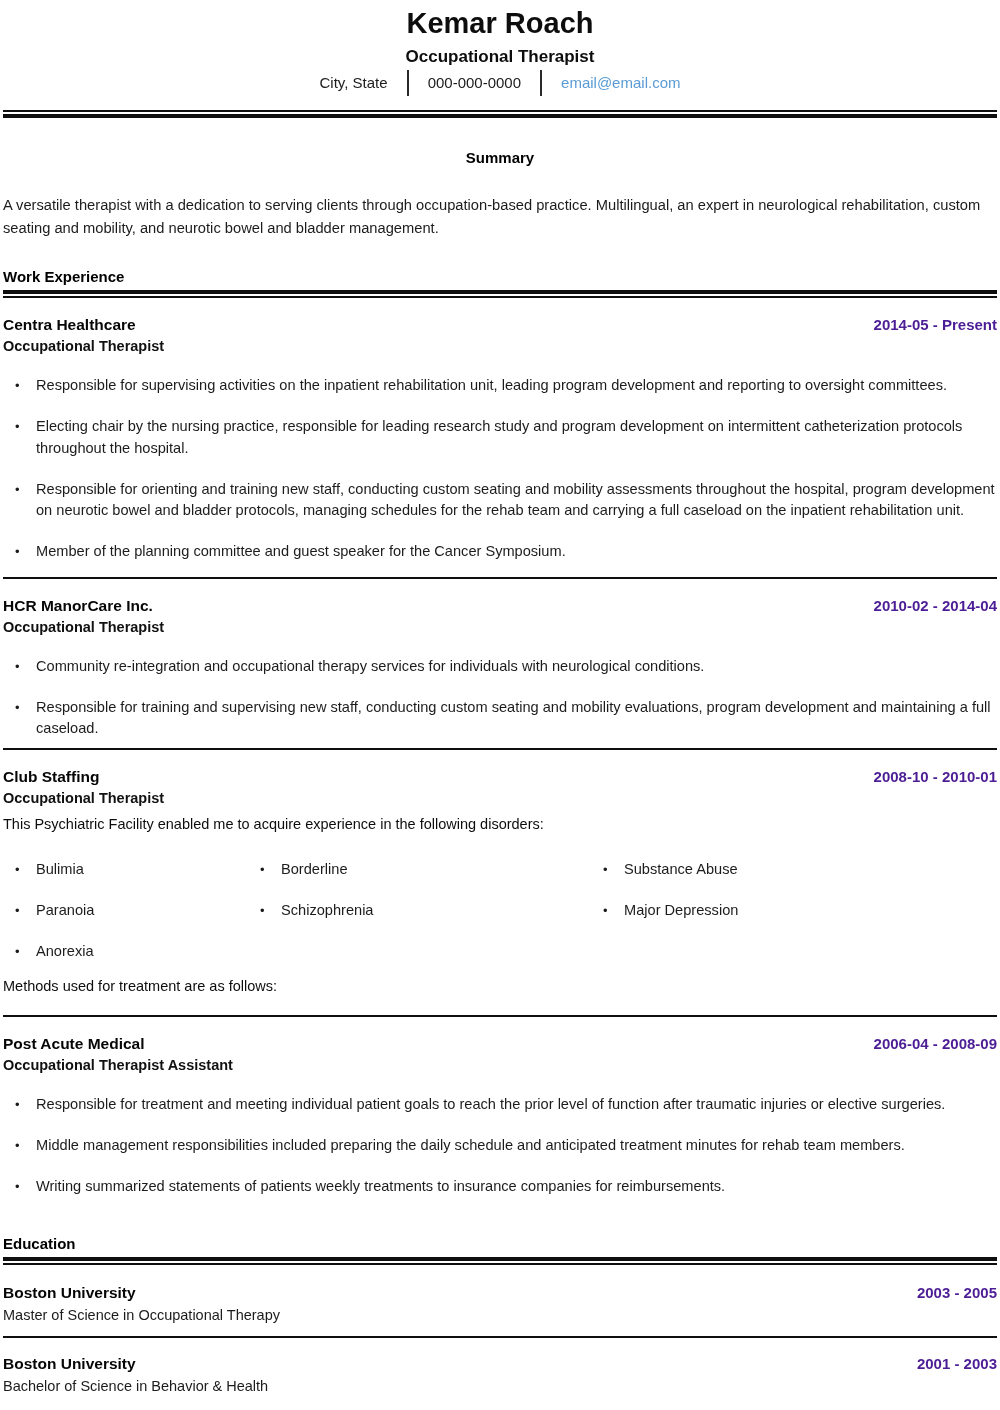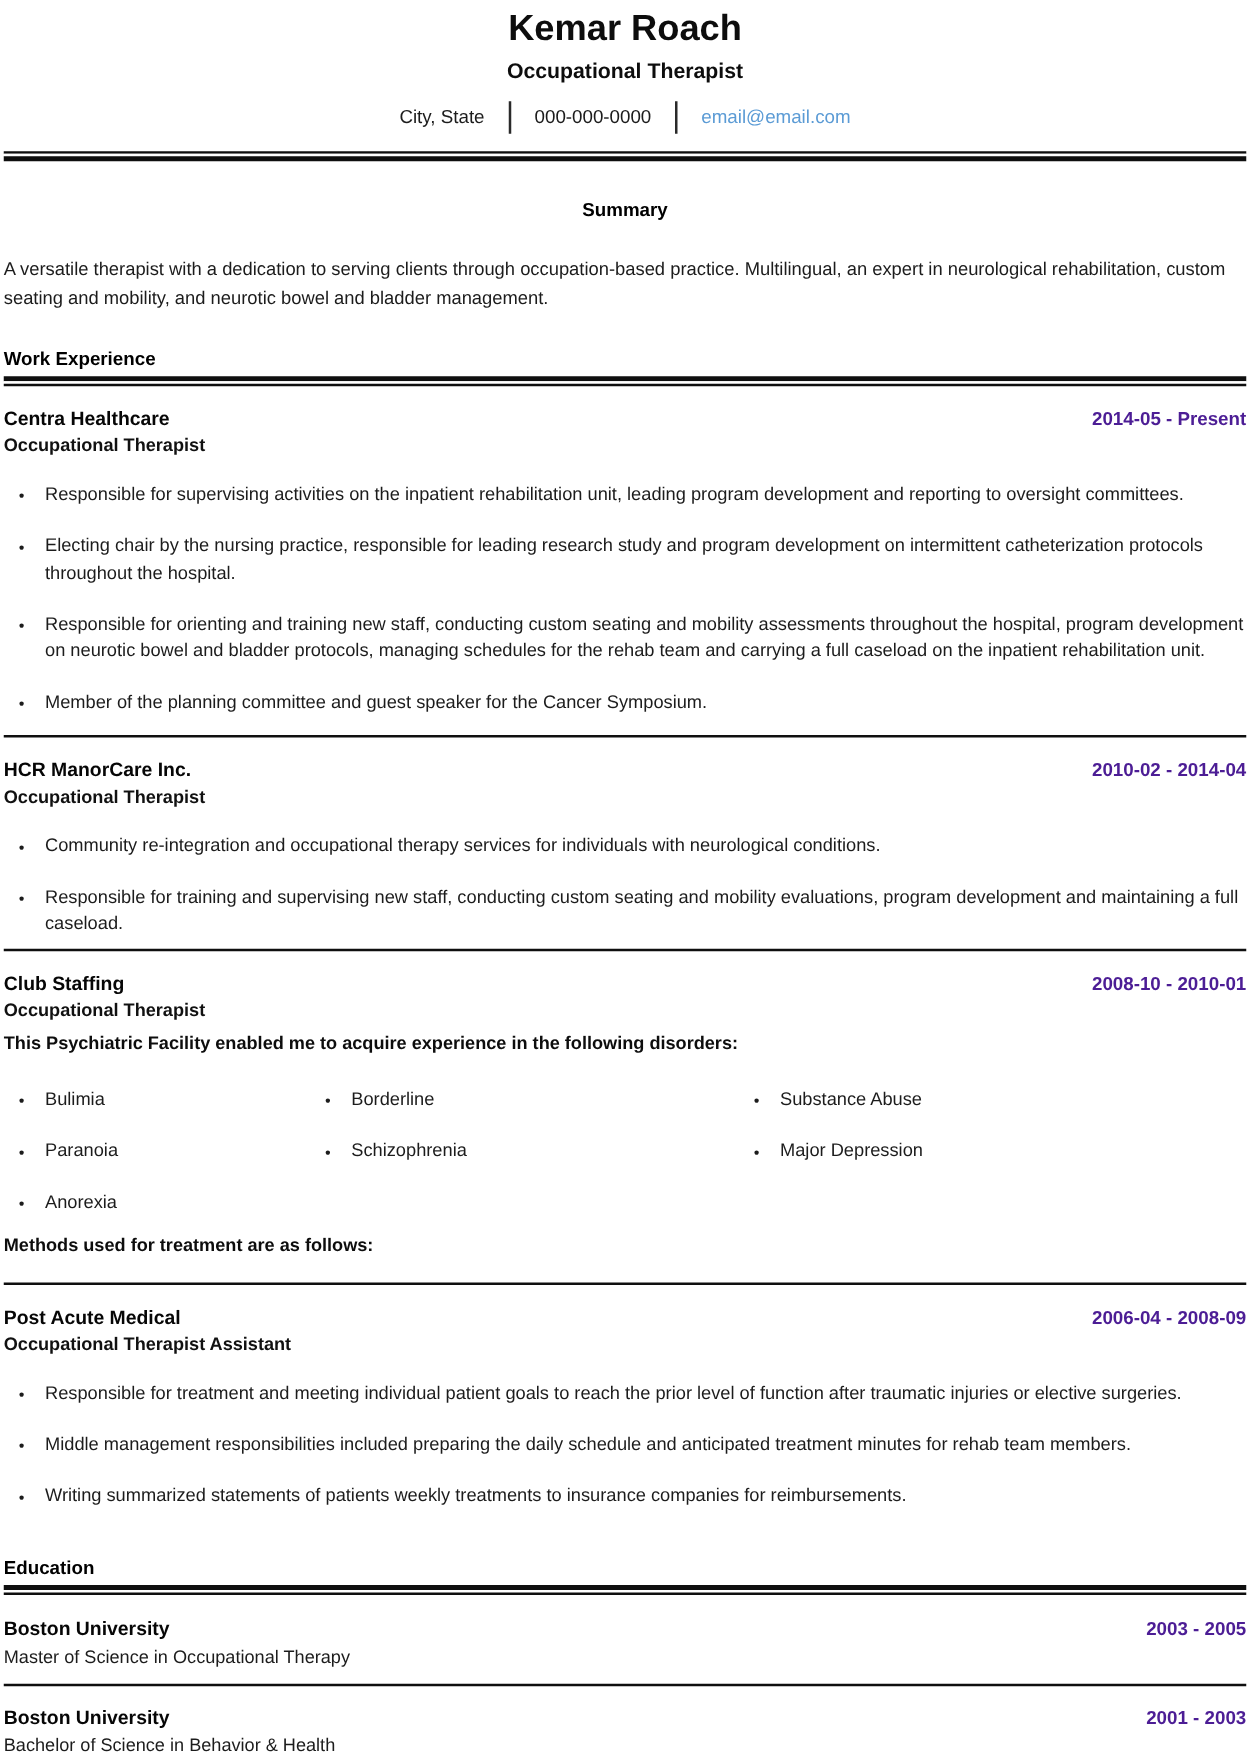--- a/index.html
+++ b/index.html
@@ -9,21 +9,21 @@
     font-family: "Liberation Sans", sans-serif;
     color: #1c1c1c;
     overflow: hidden;
   }
   .page { padding: 0 3px; }
 
   
   .hdr { text-align: center; }
   .hdr-name { padding-top: 6px; font-size: 29px; line-height: 34px; font-weight: 700; color: #0d0d0d; }
   .hdr-title { margin-top: 7px; font-size: 17px; line-height: 20px; font-weight: 700; color: #0d0d0d; }
-  .contact { margin-top: 13px; height: 27px; display: flex; align-items: center; justify-content: center; font-size: 15px; color: #1c1c1c; }
+  .contact { margin-top: 2px; height: 27px; display: flex; align-items: center; justify-content: center; font-size: 15px; color: #1c1c1c; }
   .contact .vsep { width: 2px; height: 26px; background: #2a2a2a; margin: 0 19px; }
   .email { color: #5b9bd5; text-decoration: none; cursor: pointer; }
 
   
   .rule-header { margin-top: 14px; }
   .rule-header .thin, .rule-section .thin, .rule-thin { height: 2px; background: #0f0f0f; }
   .rule-header .gap, .rule-section .gap { height: 2px; background: #ffffff; }
   .rule-header .thick, .rule-section .thick { height: 4px; background: #0f0f0f; }
   .rule-section { margin-top: 3px; }
 
@@ -42,21 +42,21 @@
   .entry-dates { font-size: 15px; line-height: 19px; font-weight: 700; color: #4c1d95; white-space: nowrap; }
   .entry-role { margin-top: 4px; font-size: 14.5px; line-height: 17px; font-weight: 700; color: #111; }
   .bullets { margin-top: 13px; }
   .bullet { position: relative; padding-left: 33px; font-size: 14.6px; line-height: 21.3px; color: #1c1c1c; margin-top: 20px; }
   .bullet::before { content: "\2022"; position: absolute; left: 12px; font-size: 13px; }
   .rule-thin { margin-top: 14px; }
   .rule-thin.after-hcr { margin-top: 8px; }
   .rule-thin.after-club { margin-top: 20px; }
   .rule-thin.edu-sep { margin-top: 12px; }
 
-  .sublist-label { margin-top: 9px; font-size: 14.5px; line-height: 17px; font-weight: 700; color: #0d0d0d; }
+  .sublist-label { margin-top: 9px; font-size: 14.5px; line-height: 17px; font-weight: 400; color: #0d0d0d; }
   .sublist-label.methods { margin-top: 16px; }
   .cols { display: grid; margin-top: 6px; }
   .cols-disorders { grid-template-columns: 245px 343px 1fr; }
   .cols-methods { grid-template-columns: 240px 300px 1fr; }
   .cols .bullet { line-height: 21px; }
 
   .edu-entry { padding-top: 18px; }
   .edu-entry.second { padding-top: 16px; }
   .edu-degree { margin-top: 5px; font-size: 14.5px; line-height: 17px; color: #1c1c1c; }
 

